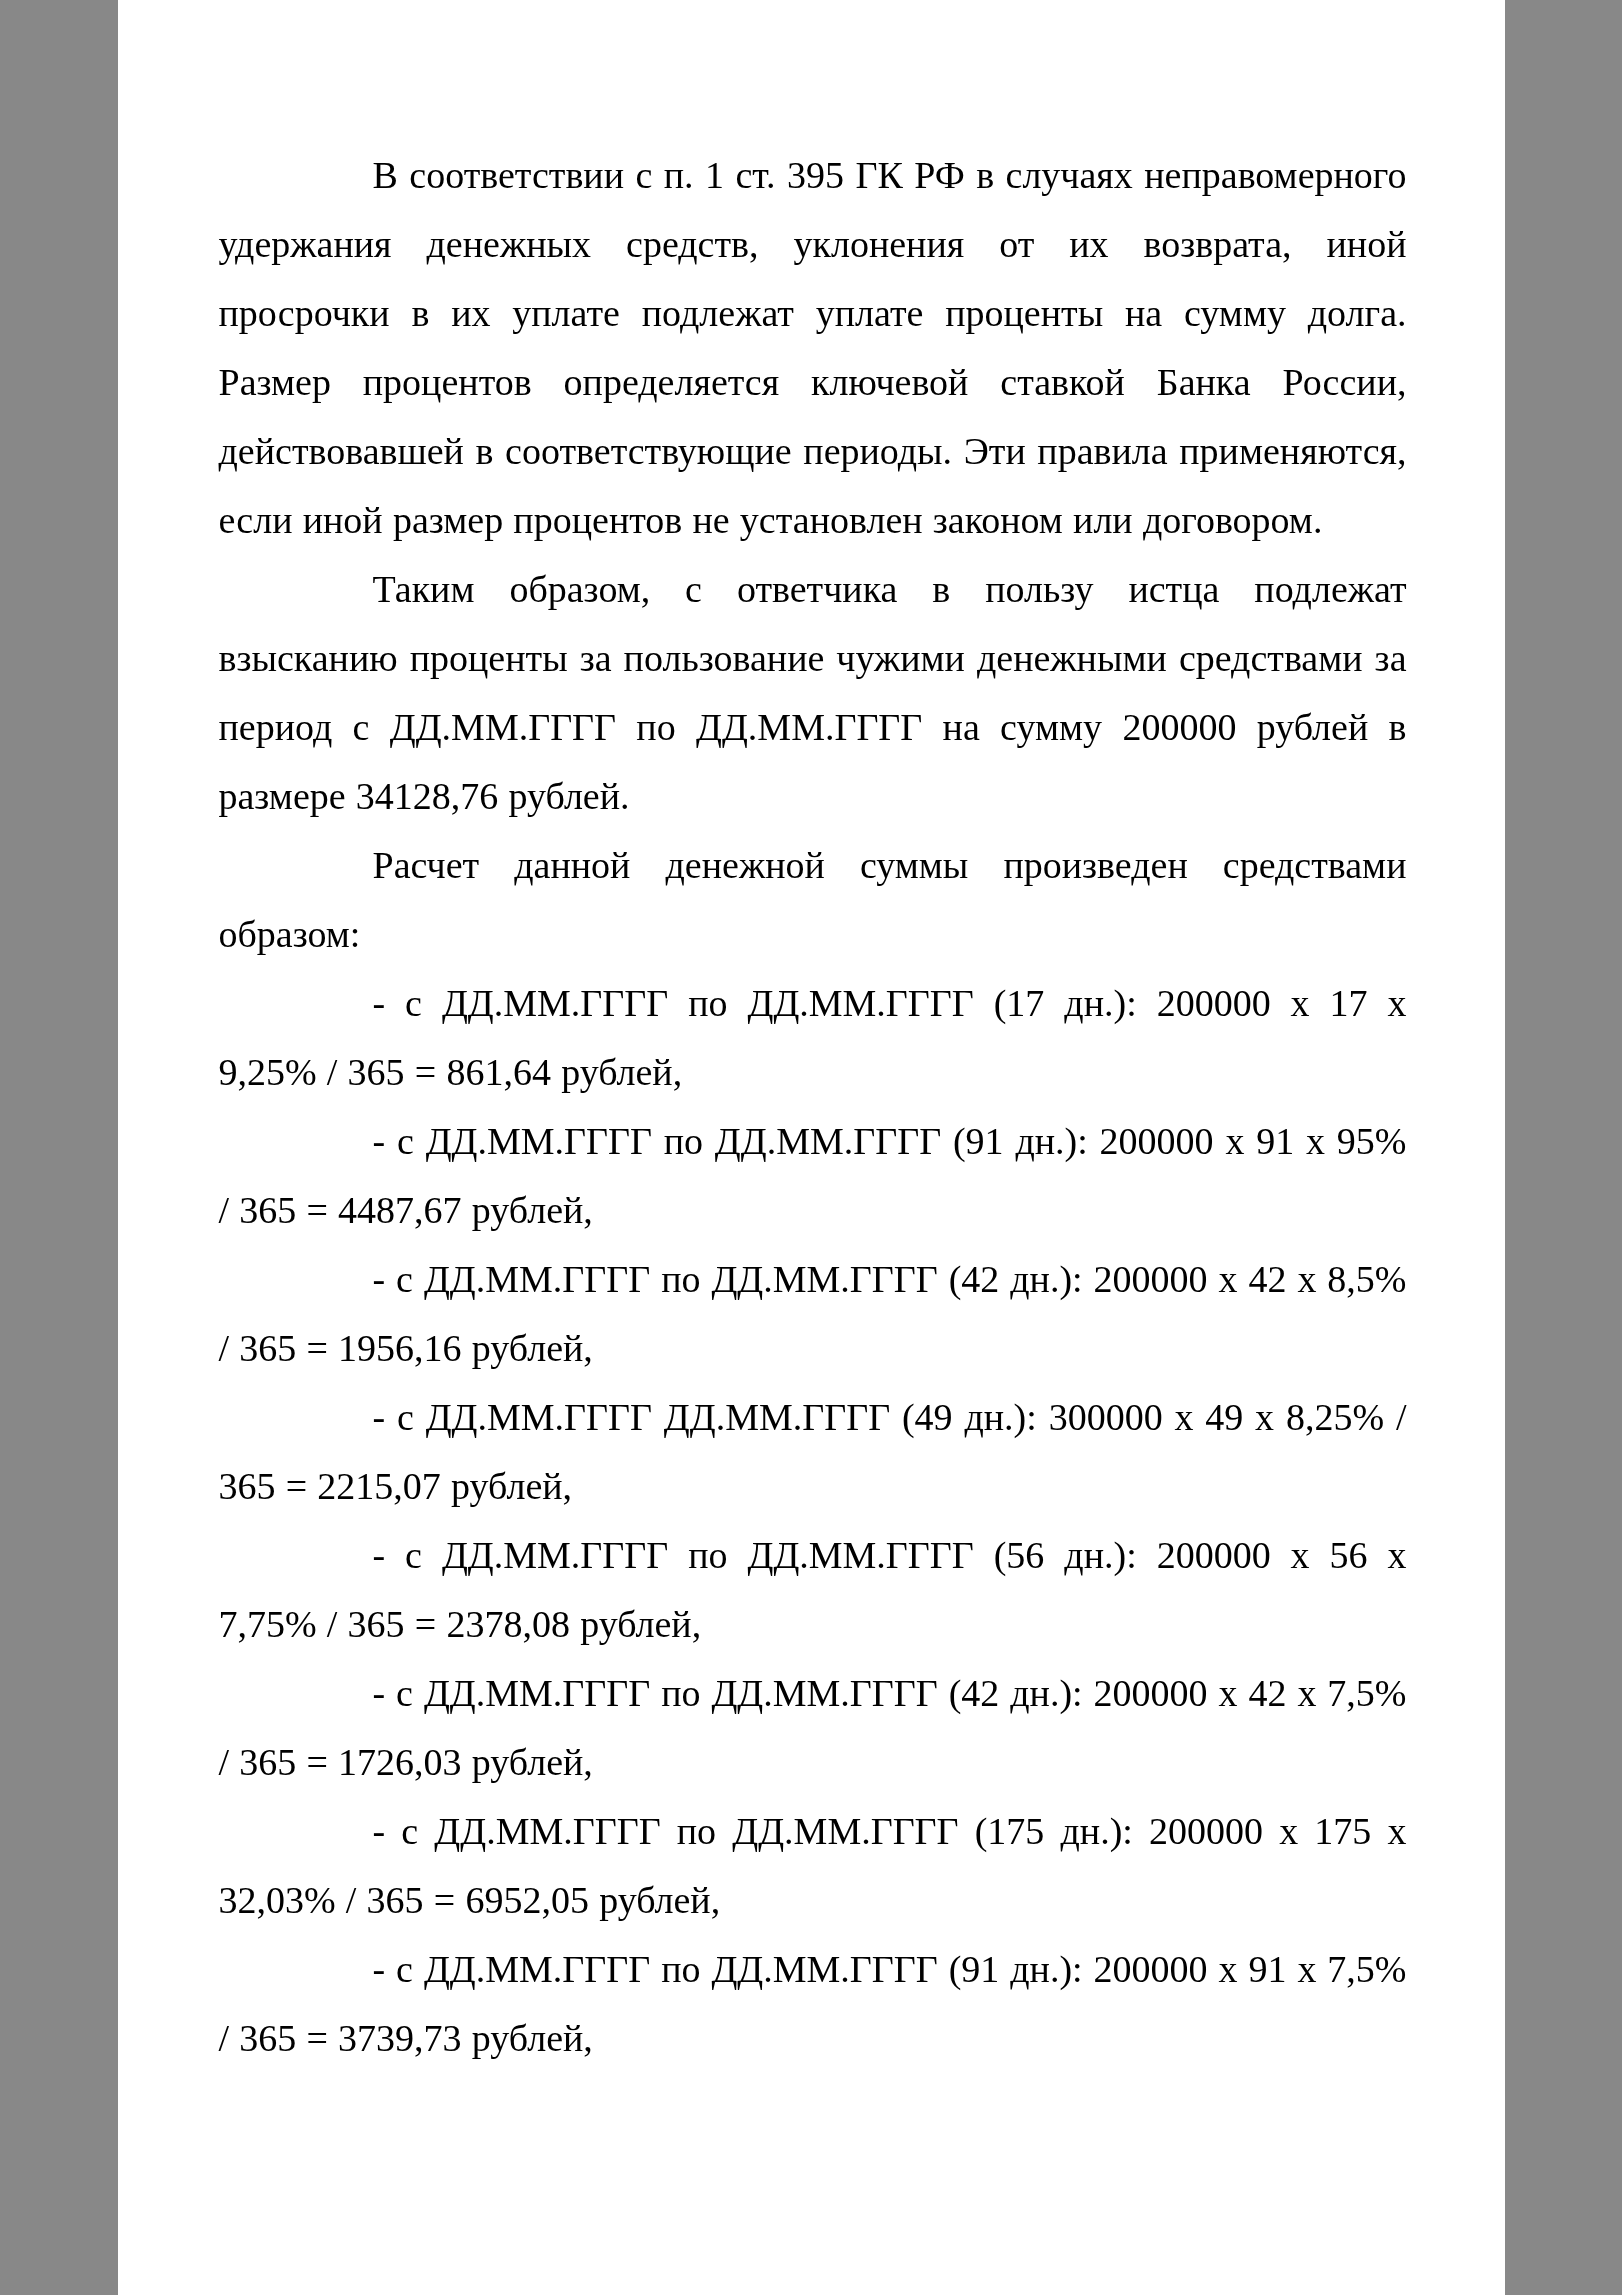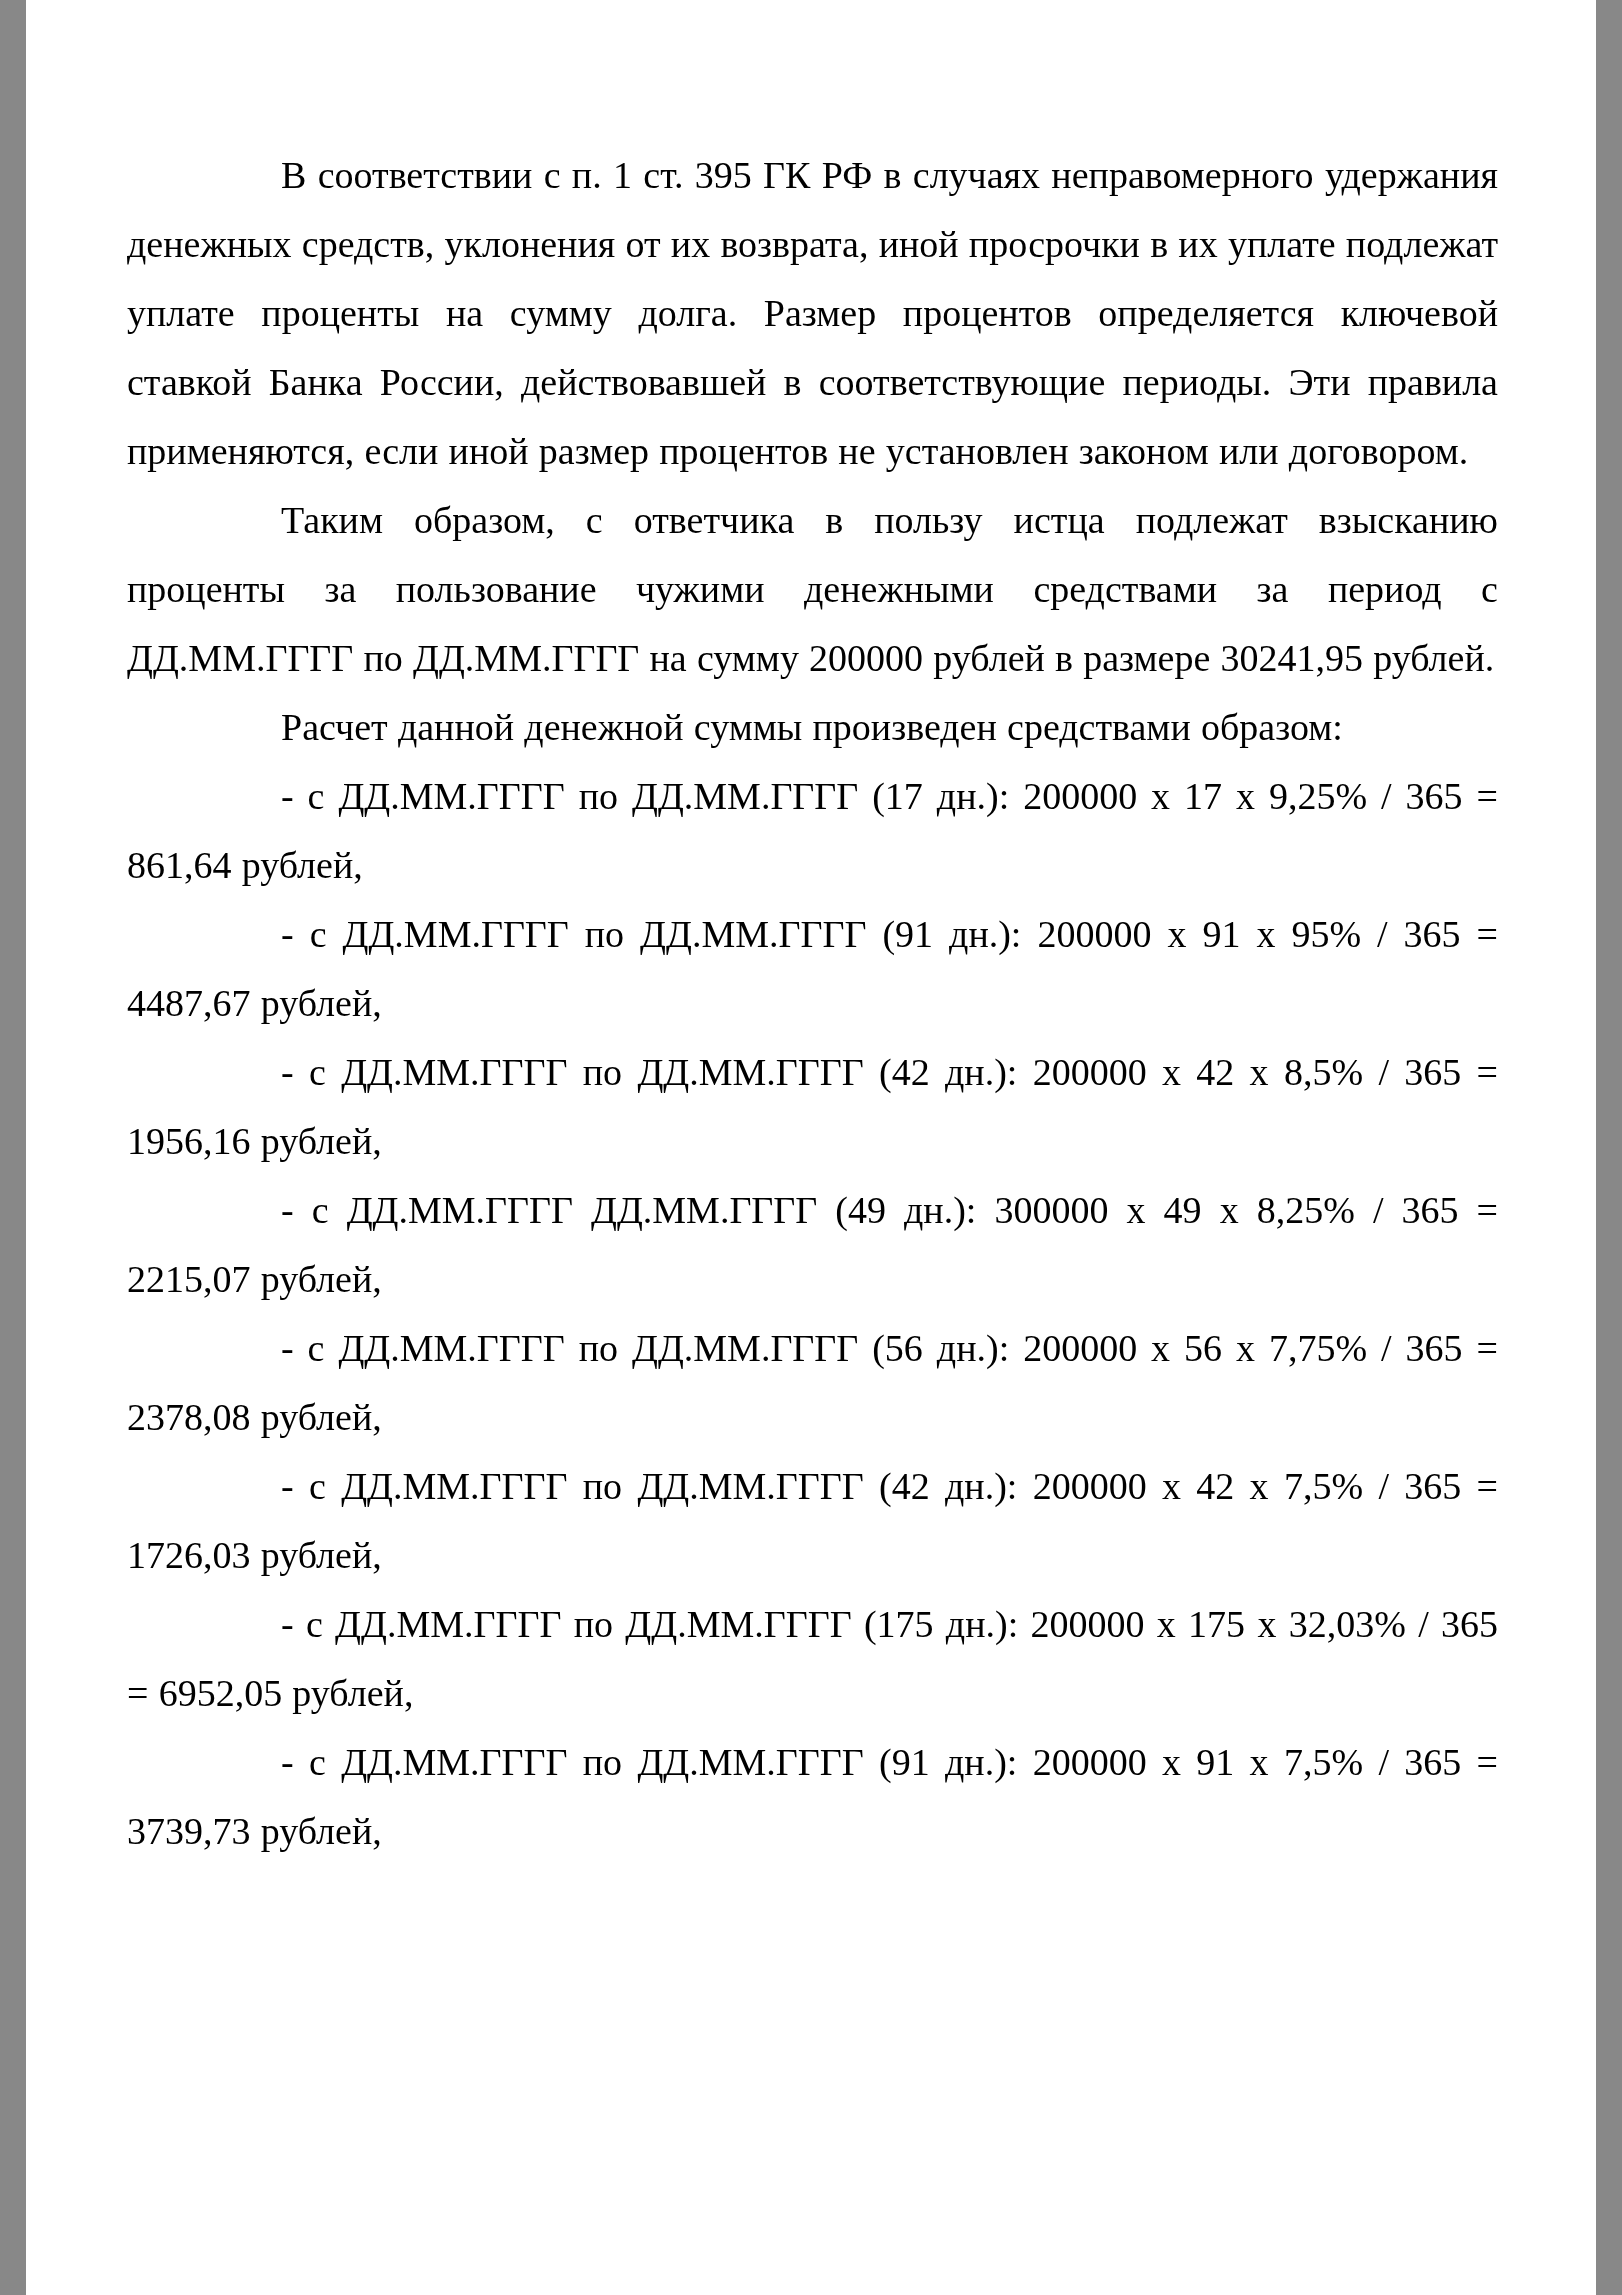--- a/index.html
+++ b/index.html
@@ -2,21 +2,21 @@
 <html style="font-size:10.5px"><head>
 <meta charset="utf-8">
 <style>
   html, body {
     margin: 0;
     padding: 0;
     background: #888;
   }
   .page {
     position: relative;
-    width: 1570px;
+    width: 1387px;
     height: 2295px;
     margin: 0 auto;
     background: #ffffff;
     box-sizing: border-box;
     padding: 141px 98px 0 101px;
     font-family: "Liberation Serif", "DejaVu Serif", serif;
     font-size: 38px;
     line-height: 69px;
     color: #000000;
     overflow: hidden;
@@ -27,21 +27,21 @@
     text-align: justify;
     text-indent: 154px;
     word-spacing: 0.7px;
   }
 </style>
 </head>
 <body>
 
 <div class="page">
   <p>В соответствии с п. 1 ст. 395 ГК РФ в случаях неправомерного удержания денежных средств, уклонения от их возврата, иной просрочки в их уплате подлежат уплате проценты на сумму долга. Размер процентов определяется ключевой ставкой Банка России, действовавшей в соответствующие периоды. Эти правила применяются, если иной размер процентов не установлен законом или договором.</p>
-  <p>Таким образом, с ответчика в пользу истца подлежат взысканию проценты за пользование чужими денежными средствами за период с ДД.ММ.ГГГГ по ДД.ММ.ГГГГ на сумму 200000 рублей в размере 30241,95 рублей.</p>
+  <p>Таким образом, с ответчика в пользу истца подлежат взысканию проценты за пользование чужими денежными средствами за период с ДД.ММ.ГГГГ по ДД.ММ.ГГГГ на сумму 200000 рублей в размере 34128,76 рублей.</p>
   <p>Расчет данной денежной суммы произведен средствами образом:</p>
   <p>- с ДД.ММ.ГГГГ по ДД.ММ.ГГГГ (17 дн.): 200000 х 17 х 9,25% / 365 = 861,64 рублей,</p>
   <p>- с ДД.ММ.ГГГГ по ДД.ММ.ГГГГ (91 дн.): 200000 х 91 х 95% / 365 = 4487,67 рублей,</p>
   <p>- с ДД.ММ.ГГГГ по ДД.ММ.ГГГГ (42 дн.): 200000 х 42 х 8,5% / 365 = 1956,16 рублей,</p>
   <p>- с ДД.ММ.ГГГГ ДД.ММ.ГГГГ (49 дн.): 300000 х 49 х 8,25% / 365 = 2215,07 рублей,</p>
   <p>- с ДД.ММ.ГГГГ по ДД.ММ.ГГГГ (56 дн.): 200000 х 56 х 7,75% / 365 = 2378,08 рублей,</p>
   <p>- с ДД.ММ.ГГГГ по ДД.ММ.ГГГГ (42 дн.): 200000 х 42 х 7,5% / 365 = 1726,03 рублей,</p>
   <p>- с ДД.ММ.ГГГГ по ДД.ММ.ГГГГ (175 дн.): 200000 х 175 х 32,03% / 365 = 6952,05 рублей,</p>
   <p>- с ДД.ММ.ГГГГ по ДД.ММ.ГГГГ (91 дн.): 200000 х 91 х 7,5% / 365 = 3739,73 рублей,</p>
 </div>

